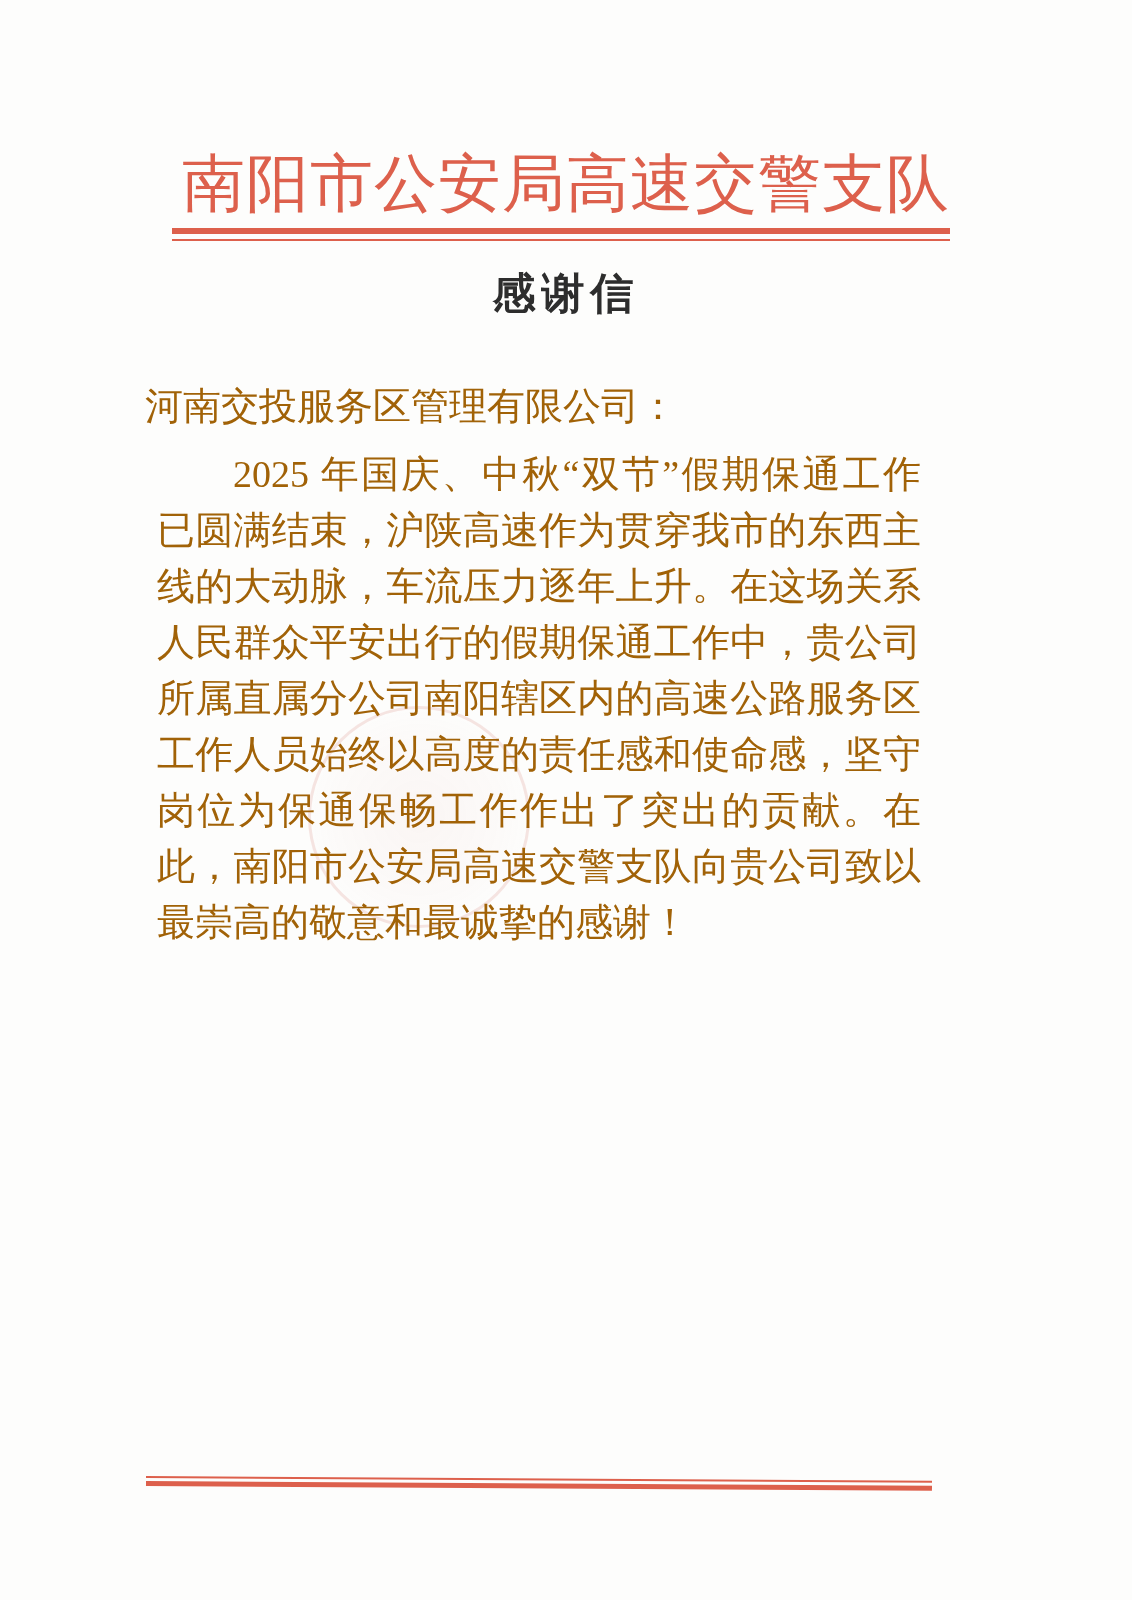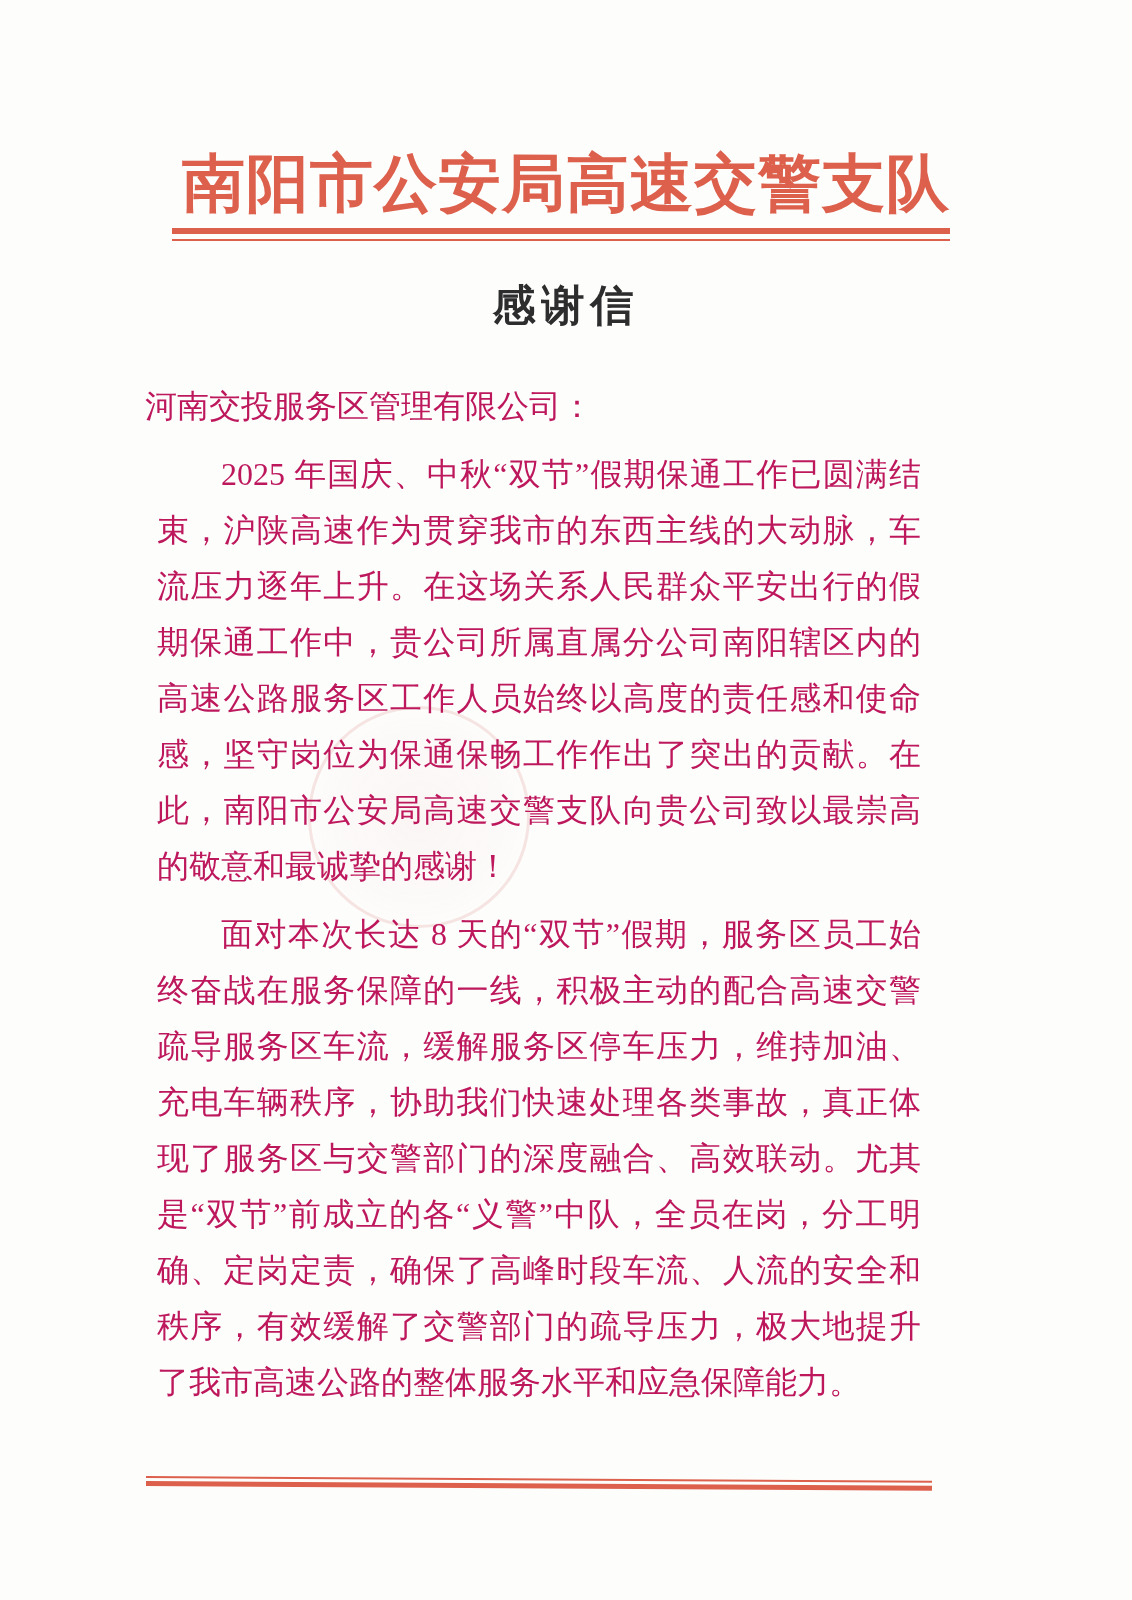--- a/index.html
+++ b/index.html
@@ -17,58 +17,58 @@
   }
   
   .letterhead {
     position: absolute;
     top: 148px;
     left: 0;
     width: 100%;
     text-align: center;
     font-size: 63px;
     line-height: 72px;
-    font-weight: bold;
+    font-weight: normal;
     color: #dd604c;
     letter-spacing: 1px;
     white-space: nowrap;
   }
   
   .rule-top {
     position: absolute;
     top: 228px;
     left: 172px;
     width: 778px;
     height: 13px;
     box-sizing: border-box;
     border-top: 6px solid #dd604c;
     border-bottom: 2px solid #dd604c;
   }
   
   .doc-title {
     position: absolute;
-    top: 280px;
+    top: 268px;
     left: 0;
     width: 100%;
     text-align: center;
     font-size: 43px;
     line-height: 52px;
     font-weight: bold;
     color: #2d2d2d;
     letter-spacing: 6px;
   }
   
   .body-text {
     position: absolute;
     top: 378px;
     left: 145px;
     width: 788px;
-    font-size: 32px;
+    font-size: 38px;
     line-height: 56px;
-    color: #be185d;
+    color: #a16207;
     text-align: justify;
     text-justify: inter-ideograph;
   }
   .salutation {
     margin: 0 0 12px 0;
     text-indent: 0;
   }
   .para {
     margin: 12px;
     text-indent: 2em;
@@ -107,18 +107,17 @@
 
   <div class="rule-top"></div>
 
   <div class="doc-title">感谢信</div>
 
   <div class="stamp"></div>
 
   <div class="body-text">
     <p class="salutation">河南交投服务区管理有限公司：</p>
     <p class="para">2025 年国庆、中秋“双节”假期保通工作已圆满结束，沪陕高速作为贯穿我市的东西主线的大动脉，车流压力逐年上升。在这场关系人民群众平安出行的假期保通工作中，贵公司所属直属分公司南阳辖区内的高速公路服务区工作人员始终以高度的责任感和使命感，坚守岗位为保通保畅工作作出了突出的贡献。在此，南阳市公安局高速交警支队向贵公司致以最崇高的敬意和最诚挚的感谢！</p>
-    <p class="para">面对本次长达 8 天的“双节”假期，服务区员工始终奋战在服务保障的一线，积极主动的配合高速交警疏导服务区车流，缓解服务区停车压力，维持加油、充电车辆秩序，协助我们快速处理各类事故，真正体现了服务区与交警部门的深度融合、高效联动。尤其是“双节”前成立的各“义警”中队，全员在岗，分工明确、定岗定责，确保了高峰时段车流、人流的安全和秩序，有效缓解了交警部门的疏导压力，极大地提升了我市高速公路的整体服务水平和应急保障能力。</p>
   </div>
 
   <div class="rule-bottom"></div>
 
 </div>
 
 </body></html>

